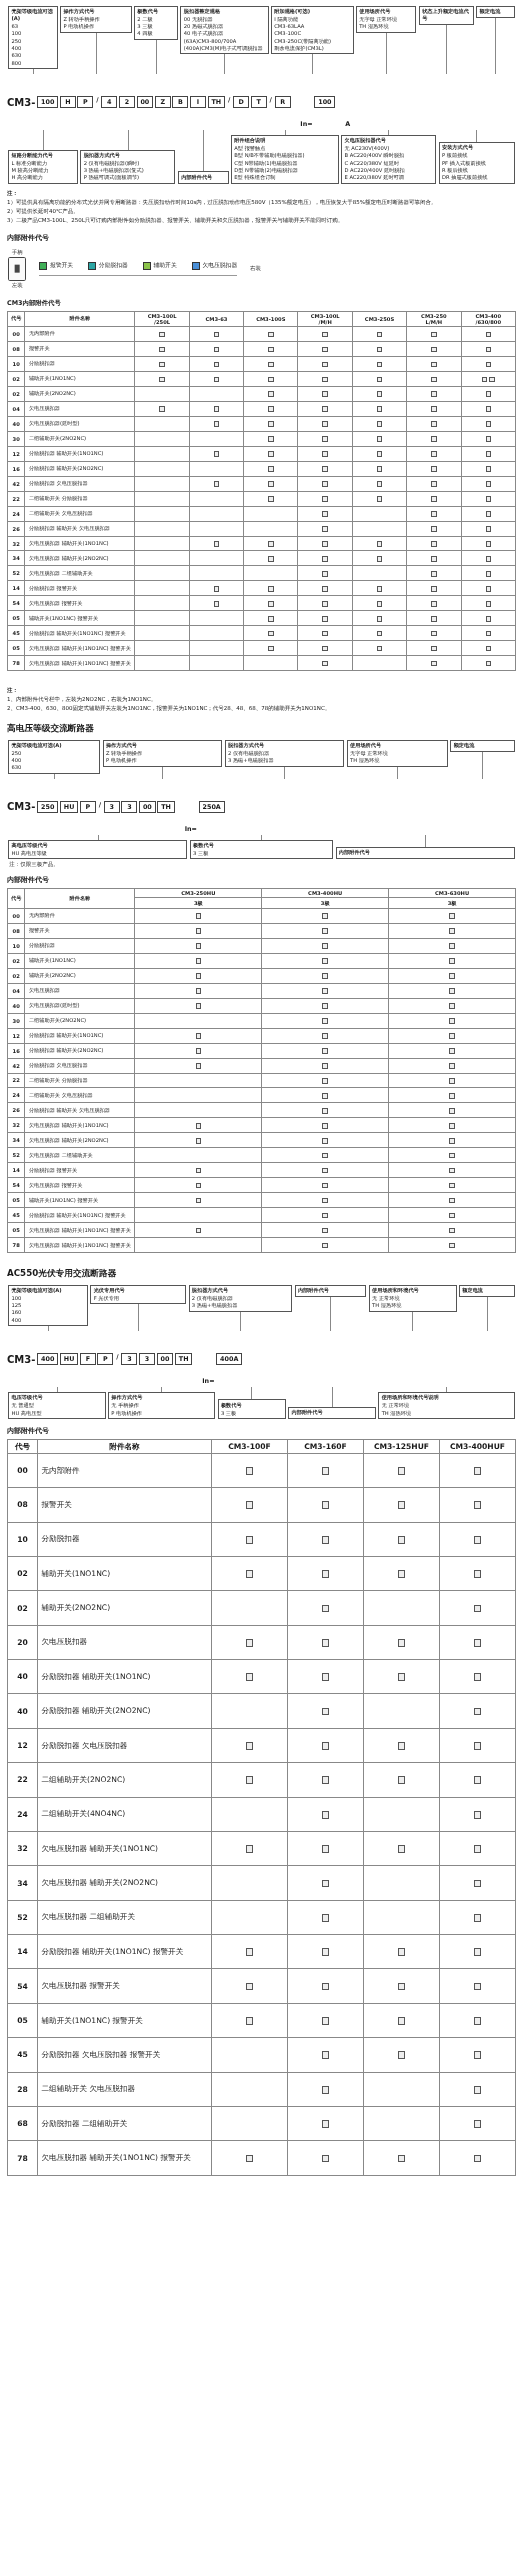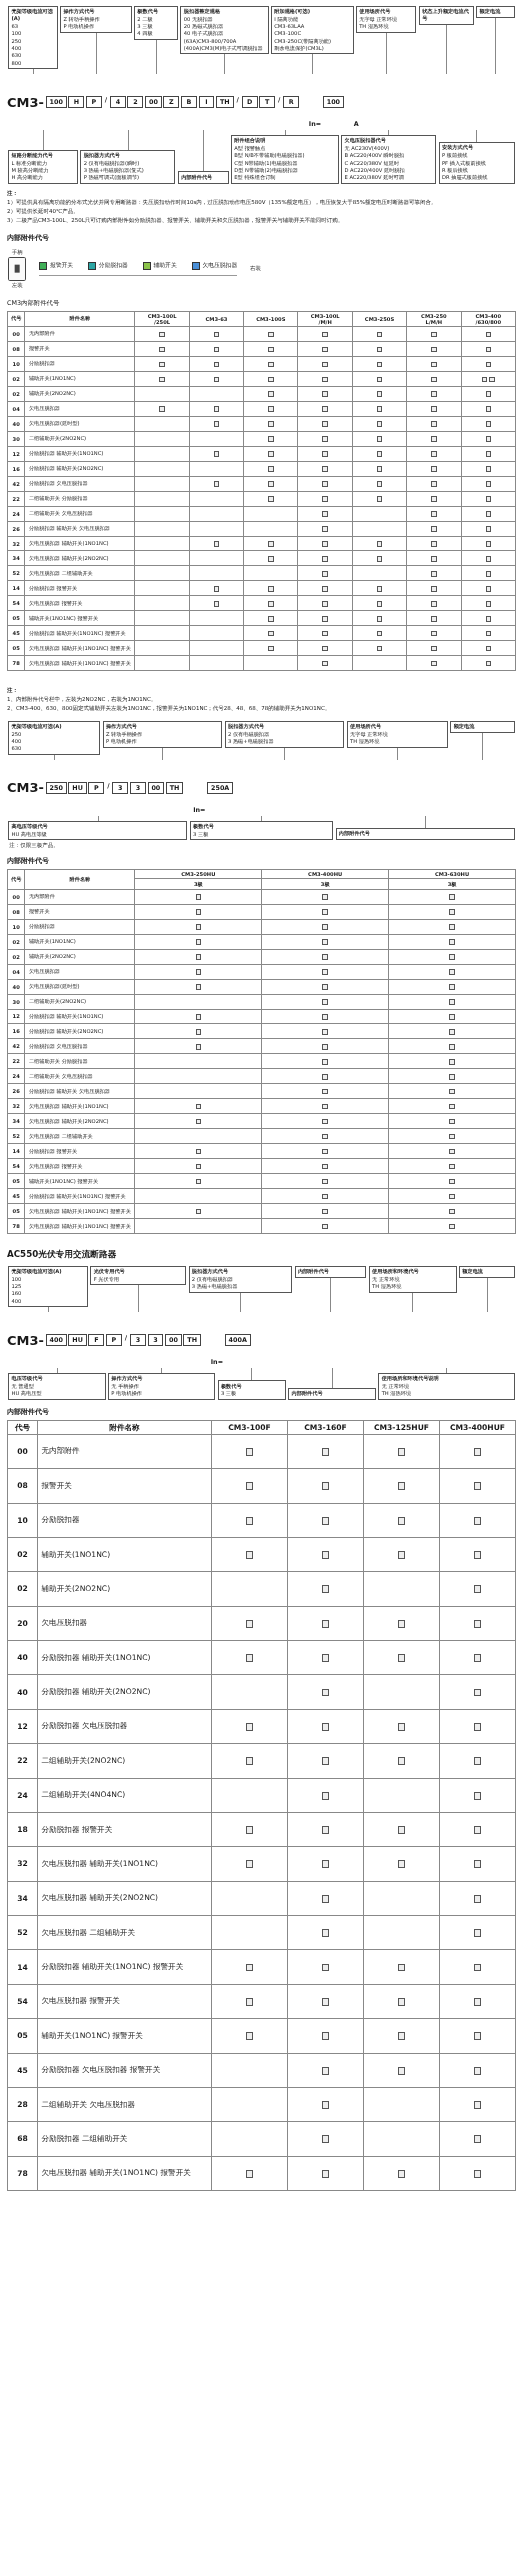--- a/index.html
+++ b/index.html
@@ -8,35 +8,35 @@
 
   
   .diagram{margin-bottom:5.8px;}
   .boxrow{display:flex;align-items:stretch;}
   .dcol{flex:1 1 0;display:flex;flex-direction:column;min-width:0;padding:0 1.2px;box-sizing:border-box;}
   .dbox{border:0.6px solid #555;padding:1.2px 2.3px;font-size:5.2px;line-height:1.4;background:#fff;}
   .dbox-title{font-weight:bold;margin-bottom:0.6px;}
   .dline{white-space:normal;}
   .stem{width:0.6px;background:#888;flex:1 1 4.7px;min-height:4.7px;margin:0 auto;}
   .modelrow{display:flex;align-items:center;gap:1.7px;padding:2.3px 0;}
-  .mprefix{font-weight:bold;font-size:13px;}
+  .mprefix{font-weight:bold;font-size:10px;}
   .seg{border:0.6px solid #444;min-width:8.1px;padding:1.2px 2.9px;text-align:center;
        font-weight:bold;font-size:6.4px;background:#fff;}
   .seg.slash{border:none;padding:0 0.6px;min-width:3.5px;}
   .rated{margin-left:8.1px;font-weight:bold;font-size:6.4px;margin-top:44px;}
   .diag-note{font-size:5.5px;margin:1.2px 0 0 2.3px;}
 
   
   .notes{font-size:5.5px;line-height:1.6;margin:4.7px 0 8.1px;}
   .notes .lab{font-weight:bold;}
 
   
   .sec-title{font-size:8.7px;font-weight:bold;margin:10.5px 0 4.7px;}
   .sub-title{font-size:7px;font-weight:bold;margin:7px 0 3.5px;}
-  .tbl-title{font-size:6.4px;font-weight:normal;margin:5.8px 0 2.3px;}
+  .tbl-title{font-size:6.4px;font-weight:bold;margin:5.8px 0 2.3px;}
 
   
   .legend{display:flex;align-items:center;gap:12.8px;margin:3.5px 0 8.1px;padding:2.3px 1.2px;}
   .lg-left{display:flex;flex-direction:column;align-items:center;gap:1.2px;font-size:5.5px;}
   .breaker{width:16.3px;height:22px;border:0.9px solid #444;border-radius:1.7px;position:relative;background:#fafafa;}
   .breaker::after{content:"";position:absolute;left:50%;top:50%;transform:translate(-50%,-50%);
     width:4.7px;height:8.7px;background:#444;}
   .litem{display:flex;align-items:center;gap:2.9px;font-size:5.8px;}
   .chip{width:5.8px;height:5.8px;border:0.6px solid #333;display:inline-block;}
   .lg-items{display:flex;gap:15px;border-bottom:0.6px solid #999;padding-bottom:4.7px;}
@@ -549,20 +549,21 @@
       </table>
     </div>
   <div class="notes">
     <span class="lab">注：</span>
     <div>
         <div class="nline">1、内部附件代号栏中，左装为2NO2NC，右装为1NO1NC。</div>
         <div class="nline">2、CM3-400、630、800固定式辅助开关左装为1NO1NC，报警开关为1NO1NC；代号28、48、68、78的辅助开关为1NO1NC。</div>
       </div>
   </div>
 
+  <div class="sec-title">高电压等级交流断路器</div>
   <div class="diagram">
     <div class="boxrow">
         <div class="dcol" style="flex-grow: 1;">
           <div class="dbox">
             <div class="dbox-title">壳架等级电流可选(A)</div>
             <div class="dline">250</div>
             <div class="dline">400</div>
             <div class="dline">630</div>
           </div>
           <div class="stem"></div>
@@ -1038,28 +1039,20 @@
           </tr>
           <tr>
             <td class="code">24</td>
             <td class="nm">二组辅助开关(4NO4NC)</td>
             <td class="mk"></td>
             <td class="mk"><span class="sq"></span></td>
             <td class="mk"></td>
             <td class="mk"><span class="sq"></span></td>
           </tr>
           <tr>
-            <td class="code">18</td>
-            <td class="nm">分励脱扣器 报警开关</td>
-            <td class="mk"><span class="sq"></span></td>
-            <td class="mk"><span class="sq"></span></td>
-            <td class="mk"><span class="sq"></span></td>
-            <td class="mk"><span class="sq"></span></td>
-          </tr>
-          <tr>
             <td class="code">32</td>
             <td class="nm">欠电压脱扣器 辅助开关(1NO1NC)</td>
             <td class="mk"><span class="sq"></span></td>
             <td class="mk"><span class="sq"></span></td>
             <td class="mk"><span class="sq"></span></td>
             <td class="mk"><span class="sq"></span></td>
           </tr>
           <tr>
             <td class="code">34</td>
             <td class="nm">欠电压脱扣器 辅助开关(2NO2NC)</td>

